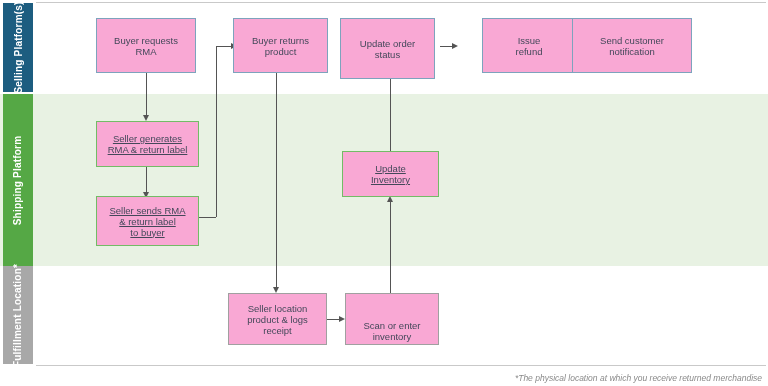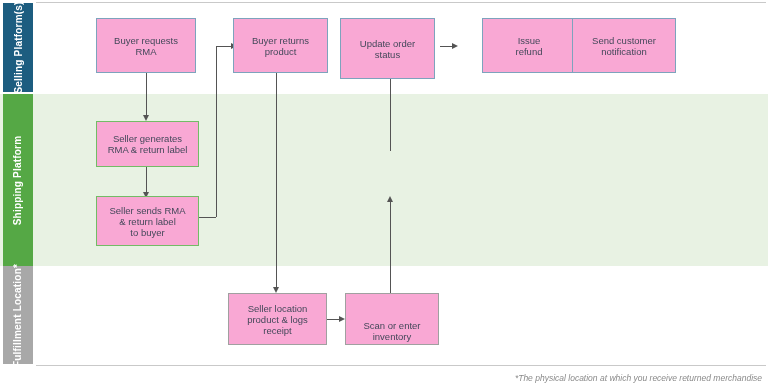--- a/index.html
+++ b/index.html
@@ -68,21 +68,21 @@
     display: flex;
     align-items: center;
     justify-content: center;
     text-align: center;
     color: #44485a;
     font-size: 9.5px;
     line-height: 11px;
     padding: 2px 4px;
   }
   .node.blue  { border-color: #7da3bd; }
-  .node.green { border-color: #73bb66; }
+  .node.green { border-color: #73bb66; text-decoration: underline; }
   .node.gray  { border-color: #a0a0a0; }
   .node span { display: block; }
 
   
   .conn-v, .conn-h {
     position: absolute;
     background: #545454;
   }
   .conn-v { width: 1px; }
   .conn-h { height: 1px; }
@@ -203,21 +203,21 @@
     </div>
   </div>
 
   <div class="node blue" style="left:482px; top:18px; width:94px; height:55px;">
     <div>
       <span>Issue</span>
       <span>refund</span>
     </div>
   </div>
 
-  <div class="node blue" style="left:572px; top:18px; width:104px; height:55px;">
+  <div class="node blue" style="left:572px; top:18px; width:120px; height:55px;">
     <div>
       <span>Send customer</span>
       <span>notification</span>
     </div>
   </div>
 
   <div class="node green" style="left:96px; top:121px; width:103px; height:46px;">
     <div>
       <span>Seller generates</span>
       <span>RMA &amp; return label</span>
@@ -225,20 +225,26 @@
   </div>
 
   <div class="node green" style="left:96px; top:196px; width:103px; height:50px;">
     <div>
       <span>Seller sends RMA</span>
       <span>&amp; return label</span>
       <span>to buyer</span>
     </div>
   </div>
 
+  <div class="node green" style="left:342px; top:151px; width:97px; height:46px;">
+    <div>
+      <span>Update</span>
+      <span>Inventory</span>
+    </div>
+  </div>
 
   <div class="node gray" style="left:228px; top:293px; width:99px; height:52px;">
     <div>
       <span>Seller location</span>
       <span>product &amp; logs</span>
       <span>receipt</span>
     </div>
   </div>
 
   <div class="node gray" style="left:345px; top:293px; width:94px; height:52px;align-items:flex-end;">

